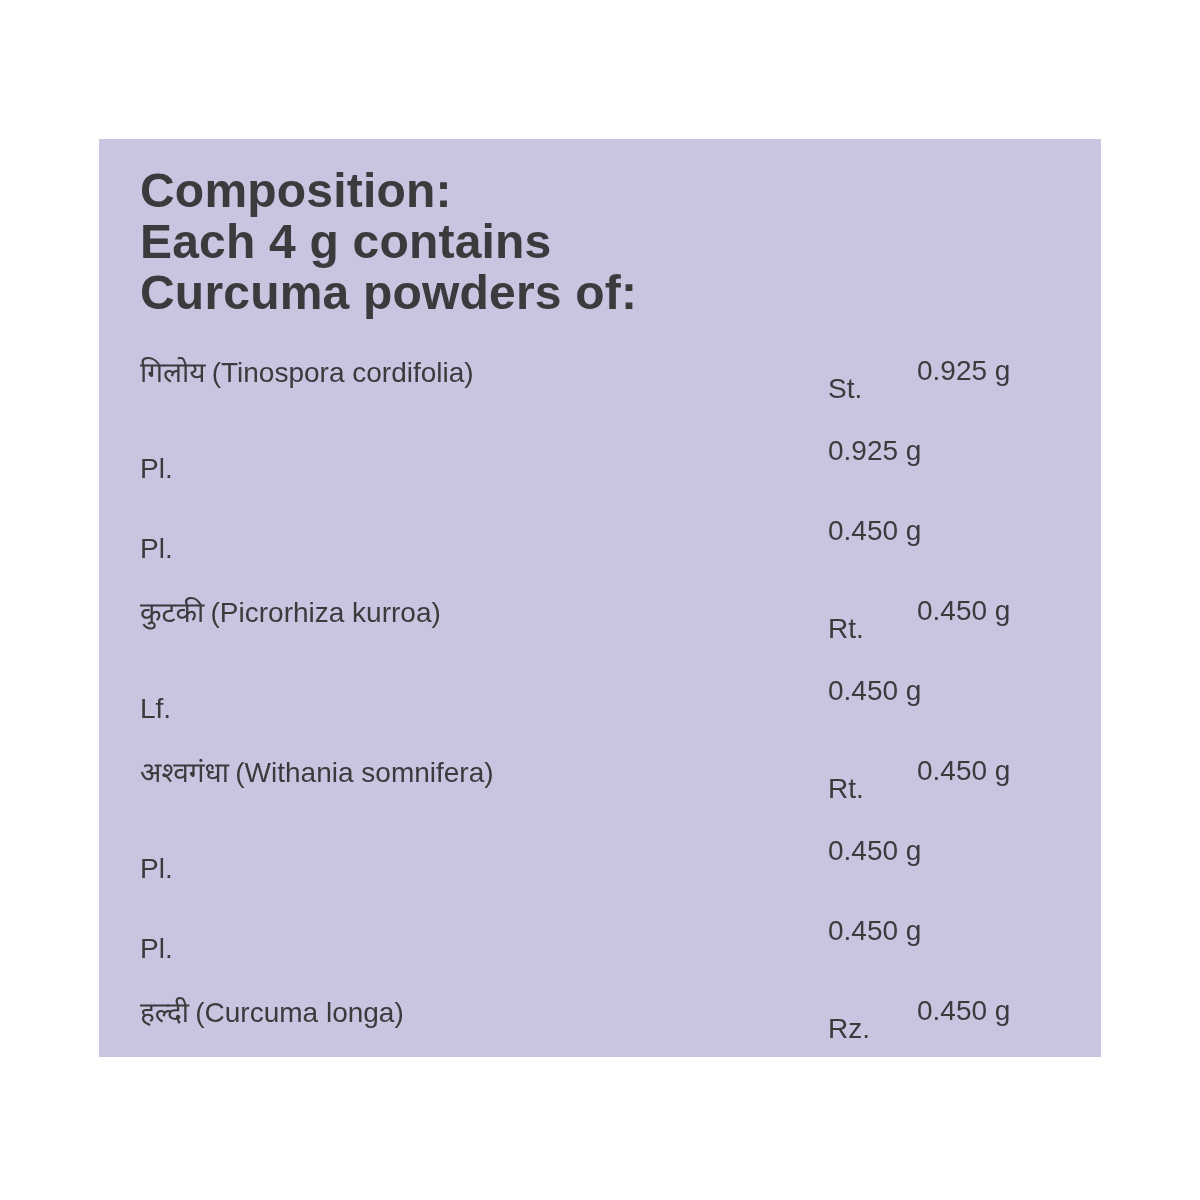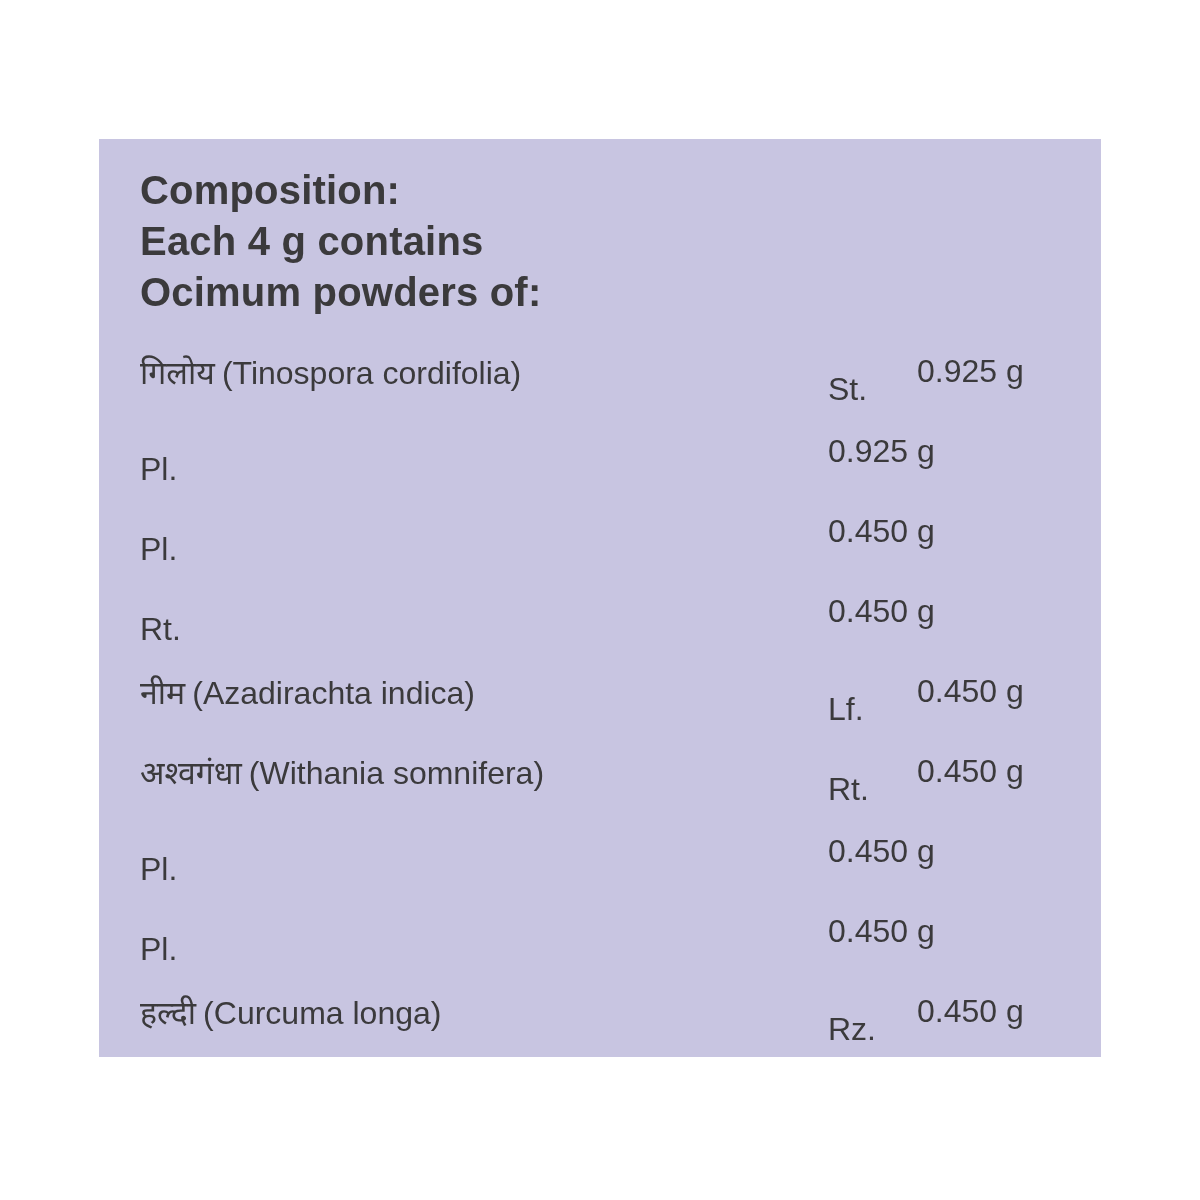--- a/index.html
+++ b/index.html
@@ -19,50 +19,50 @@
     background: #c8c5e1;
     color: #3b3a3c;
     box-sizing: border-box;
     padding: 26px 0 0 0;
   }
   .panel-content {
     padding: 0 30px 0 41px;
   }
   .header-block {
     font-weight: bold;
-    font-size: 40px;
+    font-size: 48px;
     line-height: 51px;
     letter-spacing: 0.2px;
   }
   .header-line { white-space: nowrap; }
   .ingredient-list {
     margin-top: 13px;
   }
   .ingredient-row {
     display: grid;
     grid-template-columns: 688px 89px 1fr;
     align-items: center;
     height: 80px;
-    font-size: 32px;
+    font-size: 28px;
   }
   .ingredient-name { white-space: nowrap; }
   .ingredient-name .botanical { margin-left: 0.22em; }
   .ingredient-part { white-space: nowrap; margin-top: 36px; }
   .ingredient-qty { white-space: nowrap; }
 </style>
 </head>
 <body>
 
 <div class="label-panel">
   <div class="panel-content">
 
     <div class="header-block">
       <div class="header-line">Composition:</div>
       <div class="header-line">Each 4 g contains</div>
-      <div class="header-line">Ocimum powders of:</div>
+      <div class="header-line">Curcuma powders of:</div>
     </div>
 
     <div class="ingredient-list">
 
       <div class="ingredient-row">
         <div class="ingredient-name"><span>गिलोय</span><span class="botanical">(Tinospora cordifolia)</span></div>
         <div class="ingredient-part">St.</div>
         <div class="ingredient-qty">0.925 g</div>
       </div>
 
@@ -70,26 +70,26 @@
         <div class="ingredient-part">Pl.</div>
         <div class="ingredient-qty">0.925 g</div>
       </div>
 
       <div class="ingredient-row">
         <div class="ingredient-part">Pl.</div>
         <div class="ingredient-qty">0.450 g</div>
       </div>
 
       <div class="ingredient-row">
+        <div class="ingredient-name"><span>कुटकी</span><span class="botanical">(Picrorhiza kurroa)</span></div>
         <div class="ingredient-part">Rt.</div>
         <div class="ingredient-qty">0.450 g</div>
       </div>
 
       <div class="ingredient-row">
-        <div class="ingredient-name"><span>नीम</span><span class="botanical">(Azadirachta indica)</span></div>
         <div class="ingredient-part">Lf.</div>
         <div class="ingredient-qty">0.450 g</div>
       </div>
 
       <div class="ingredient-row">
         <div class="ingredient-name"><span>अश्वगंधा</span><span class="botanical">(Withania somnifera)</span></div>
         <div class="ingredient-part">Rt.</div>
         <div class="ingredient-qty">0.450 g</div>
       </div>
 

